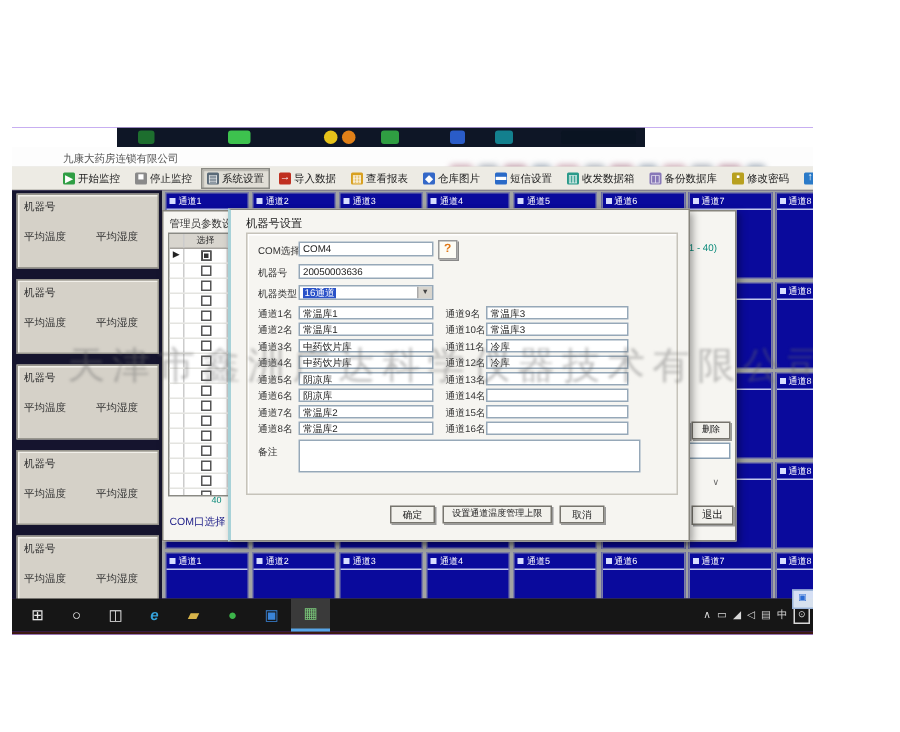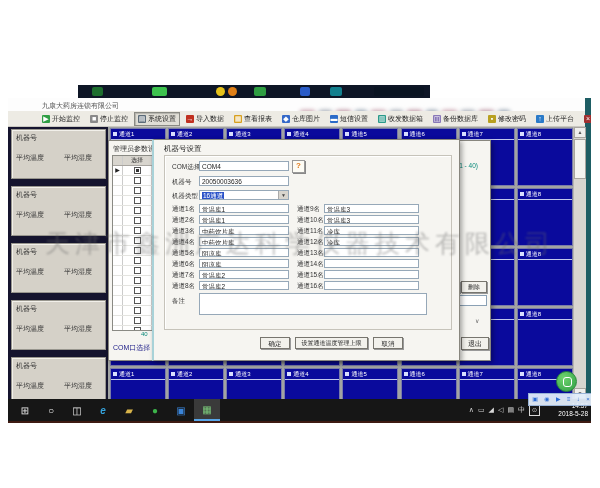--- a/index.html
+++ b/index.html
@@ -1,18 +1,18 @@
 <!DOCTYPE html>
 <html><head>
 <meta charset="utf-8">
 <style>
   html,body{margin:0;padding:0;width:600px;height:488px;background:#fff;
     font-family:"Liberation Sans",sans-serif;overflow:hidden;}
   .abs{position:absolute;}
-  .screen{position:absolute;left:8px;top:85px;width:583px;height:338px;background:#6d28d9;overflow:hidden;font-size:7px;color:#333;}
+  .screen{position:absolute;left:8px;top:85px;width:534px;height:338px;background:#6d28d9;overflow:hidden;font-size:7px;color:#333;}
   
   .top-strip{left:0;top:0;width:584px;height:13px;background:#fff;}
   .top-dark{left:70px;top:0;width:352px;height:13px;background:#0e1626;}
   .blob{position:absolute;top:2px;height:9px;border-radius:2px;}
   .blob.round{border-radius:50%;width:9px;height:9px;}
   
   .desktop-right{left:577px;top:13px;width:7px;height:301px;background:#1e5d64;}
   
   .titlebar{left:0;top:13px;width:577px;height:13px;background:#fdfdfd;border-bottom:1px solid #e2e2e2;}
   .title-text{position:absolute;left:34px;top:3px;font-size:7px;color:#555;}

